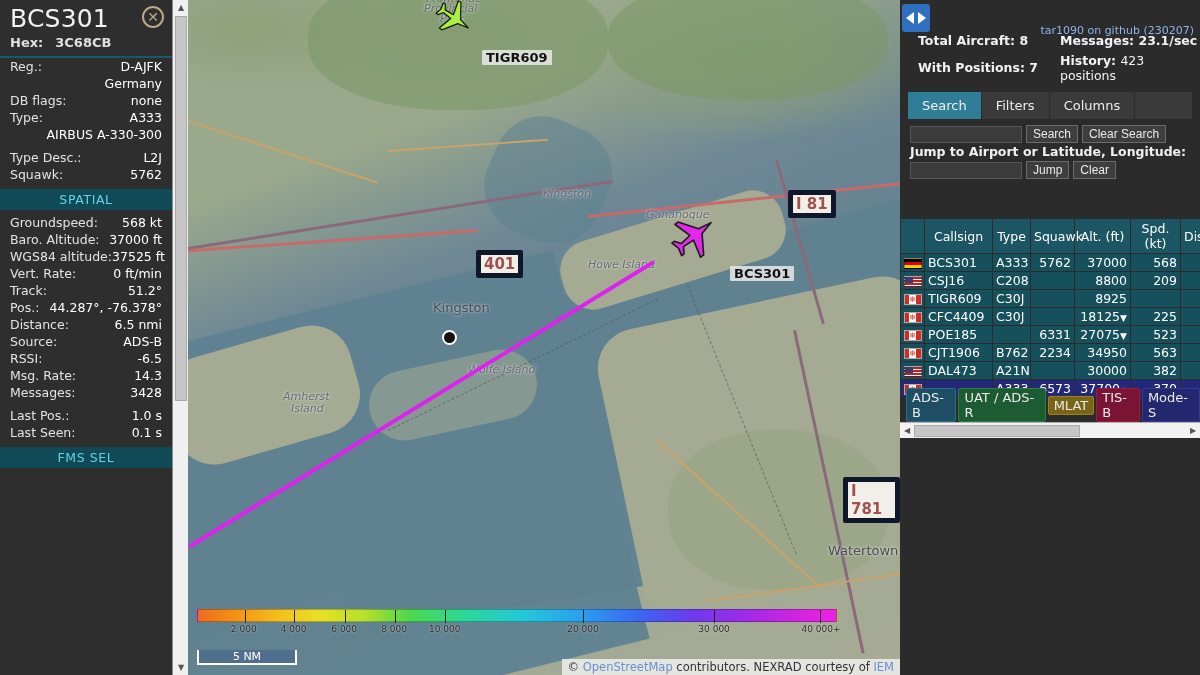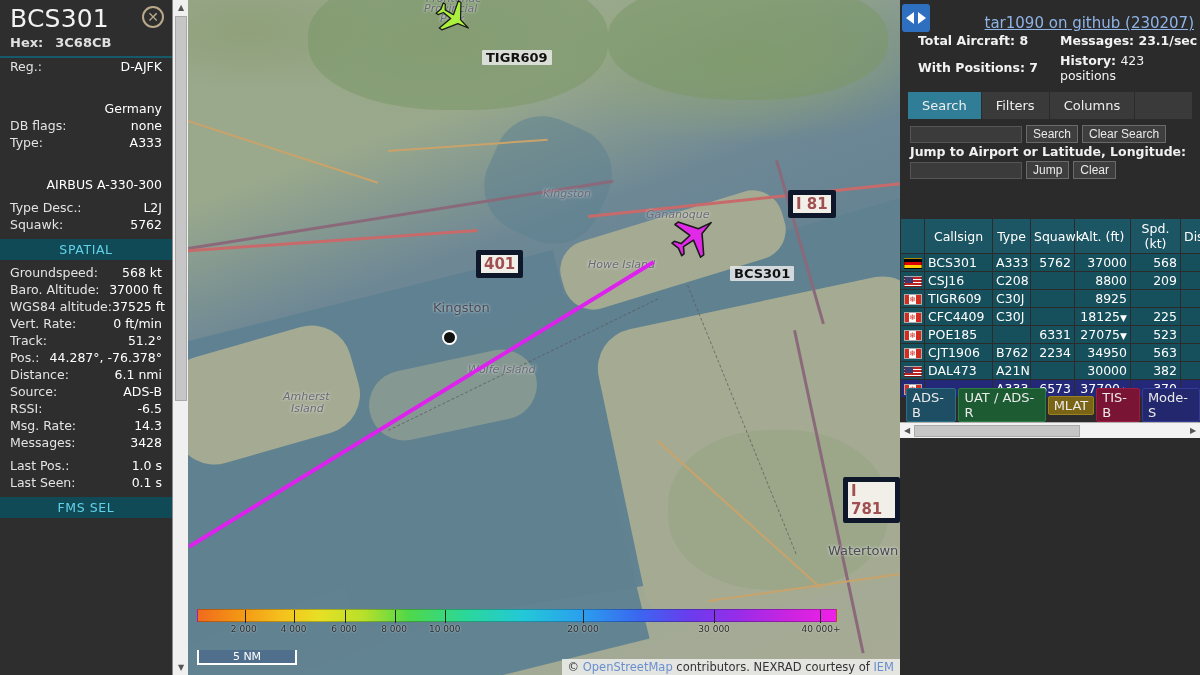--- a/index.html
+++ b/index.html
@@ -37,21 +37,21 @@
     text-align: center; cursor: pointer; user-select: none; font-family: "DejaVu Sans", sans-serif;
   }
 
   .sb-photo { height: 140px; display: flex; align-items: center; justify-content: center;
     color: #dcdcdc; font-size: 13px; background: #2e2e2e; }
 
   .sb-rows { padding: 0 10px; font-size: 12.5px; }
   .sb-row { display: flex; justify-content: space-between; line-height: 17px; white-space: nowrap; }
   .sb-row .lbl { color: #e3e3e3; }
   .sb-row .val { color: #ffffff; }
-  .sb-row.right-only { justify-content: flex-end; margin-top: 25px; }
+  .sb-row.right-only { justify-content: flex-end; }
   .sb-sep { height: 6px; }
 
   .sb-section {
     background: #104a56; color: #63d2e8; text-align: center; font-size: 12.5px;
     padding: 3px 0; margin: 6px 0 4px 0; letter-spacing: .6px;
   }
 
   
   #map { position: absolute; left: 188px; top: 0; width: 712px; height: 675px; overflow: hidden;
     background: #5b7a8a; }
@@ -107,22 +107,22 @@
     color: #333; font-size: 11.5px; padding: 1px 6px; }
   #attribution a { color: #6a8fd0; text-decoration: none; }
 
   
   #right { position: absolute; left: 900px; top: 0; width: 300px; height: 675px;
     background: #2b2b2b; color: #e9e9e9; }
   #rp-top { position: relative; height: 92px; }
   #prev-btn { position: absolute; left: 2px; top: 4px; width: 28px; height: 28px;
     background: #2f6fbf; border-radius: 3px; display: flex; align-items: center;
     justify-content: center; color: #fff; cursor: pointer; }
-  #gh-link { position: absolute; right: 6px; top: 14px; font-size: 15px; color: #8fb4e8;
-    text-decoration: underline; cursor: pointer; }
+  #gh-link { position: absolute; right: 6px; top: 24px; font-size: 11px; color: #8fb4e8;
+    cursor: pointer; }
   .stat { position: absolute; font-size: 12.5px; font-weight: bold; color: #f2f2f2; margin-left: 8px; }
   .stat .soft { font-weight: normal; }
 
   #tabs { display: flex; margin: 0 8px; height: 27px; background: #3a3a3a; }
   .tab { padding: 0 14px; height: 27px; line-height: 27px; font-size: 13px; color: #eee;
     background: #3a3a3a; border-right: 1px solid #2b2b2b; cursor: pointer; }
   .tab.active { background: #2f7d96; }
   #tab-filler { flex: 1; background: #3a3a3a; }
 
   #searchbox { padding: 6px 10px 0 10px; }
@@ -238,21 +238,21 @@
       <div class="sb-row">
         <span class="lbl">Track:</span>
         <span class="val">51.2°</span>
       </div>
       <div class="sb-row">
         <span class="lbl">Pos.:</span>
         <span class="val">44.287°, -76.378°</span>
       </div>
       <div class="sb-row">
         <span class="lbl">Distance:</span>
-        <span class="val">6.1 nmi</span>
+        <span class="val">6.5 nmi</span>
       </div>
     </div>
 
     <div class="sb-rows">
       <div class="sb-row">
         <span class="lbl">Source:</span>
         <span class="val">ADS-B</span>
       </div>
       <div class="sb-row">
         <span class="lbl">RSSI:</span>

